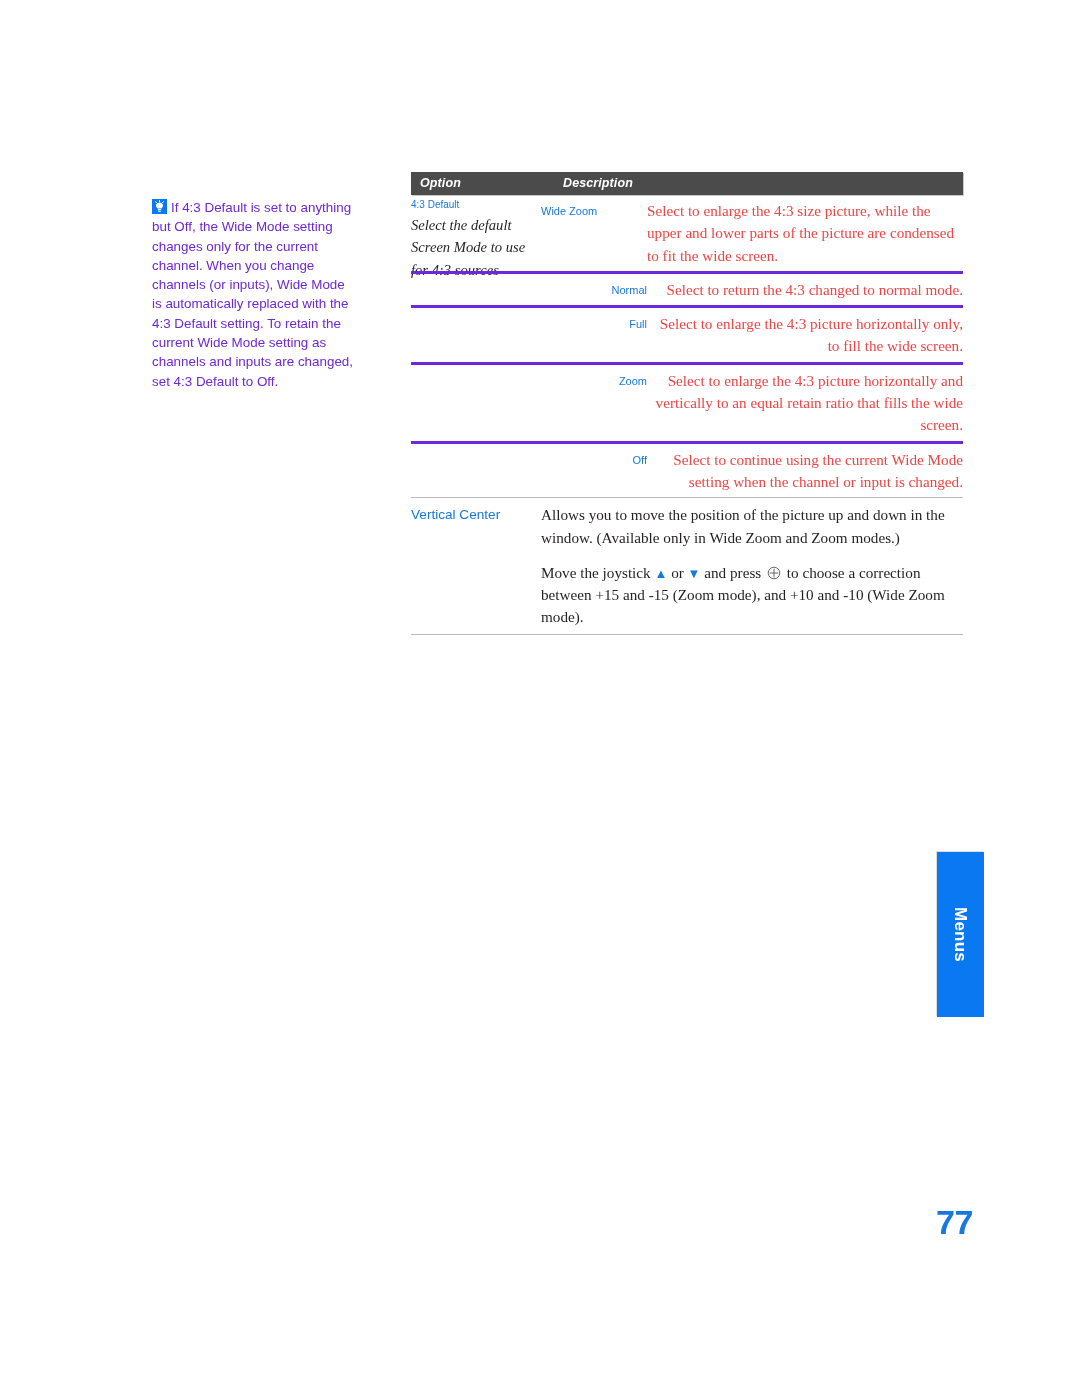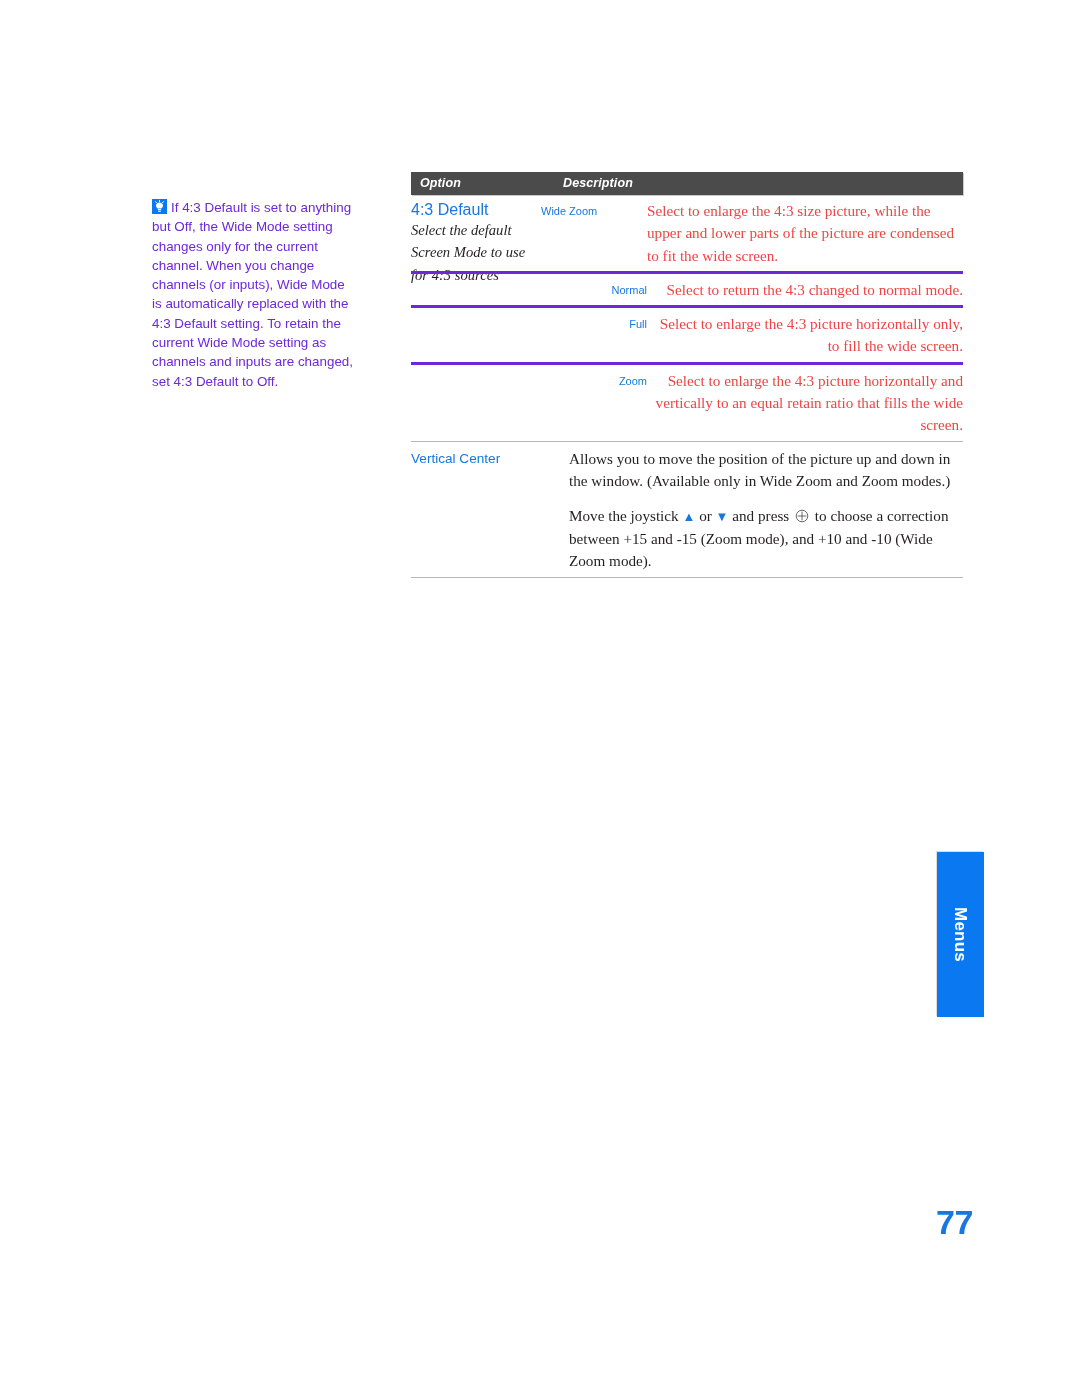--- a/index.html
+++ b/index.html
@@ -74,23 +74,22 @@
   
   #option-col {
     position: absolute;
     left: 0px;
     top: 0px;
     width: 130px;
   }
   .opt-title {
     color: #1878e0;
     font-family: "Liberation Sans", sans-serif;
-    font-size: 16px;
+    font-size: 10px;
     line-height: 19px;
-    padding-top: 5px;
   }
   .opt-desc-italic {
     color: #231f20;
     font-family: "Liberation Serif", serif;
     font-style: italic;
     font-size: 14.6px;
     line-height: 22.3px;
   }
 
   
@@ -117,21 +116,20 @@
     font-size: 15.2px;
     line-height: 22.3px;
   }
 
   
   #vc-row {
     display: flex;
     border-top: 1px solid #b8b8b8;
     padding-top: 6px;
     padding-bottom: 5px;
-    gap: 28px;
   }
   #vc-row .vc-label {
     width: 130px;
     flex: 0 0 130px;
     color: #1878e0;
     font-family: "Liberation Sans", sans-serif;
     font-size: 13.6px;
     line-height: 22.3px;
   }
   #vc-row .vc-body {
@@ -254,20 +252,25 @@
       <div class="sub-label">Full</div>
       <div class="sub-text">Select to enlarge the 4:3 picture horizontally only, to fill the wide screen.</div>
     </div>
 
     <div class="subrow">
       <div class="sub-spacer"></div>
       <div class="sub-label">Zoom</div>
       <div class="sub-text">Select to enlarge the 4:3 picture horizontally and vertically to an equal retain ratio that fills the wide screen.</div>
     </div>
 
+    <div class="subrow">
+      <div class="sub-spacer"></div>
+      <div class="sub-label">Off</div>
+      <div class="sub-text">Select to continue using the current Wide Mode setting when the channel or input is changed.</div>
+    </div>
 
   </div>
 
   <div id="vc-row">
     <div class="vc-label">Vertical Center</div>
     <div class="vc-body">
       <div>Allows you to move the position of the picture up and down in the window. (Available only in Wide Zoom and Zoom modes.)</div>
       <div class="vc-para2"><span>Move the joystick</span> <span class="arrow-glyph">▲</span> <span>or</span> <span class="arrow-glyph">▼</span> <span>and press</span> <span class="select-glyph"><svg width="14" height="14" viewBox="0 0 14 14" aria-hidden="true">
               <circle cx="7" cy="7" r="5.8" fill="none" stroke="#5a5a5a" stroke-width="0.9"></circle>
               <line x1="7" y1="2.6" x2="7" y2="11.4" stroke="#5a5a5a" stroke-width="0.9"></line>

